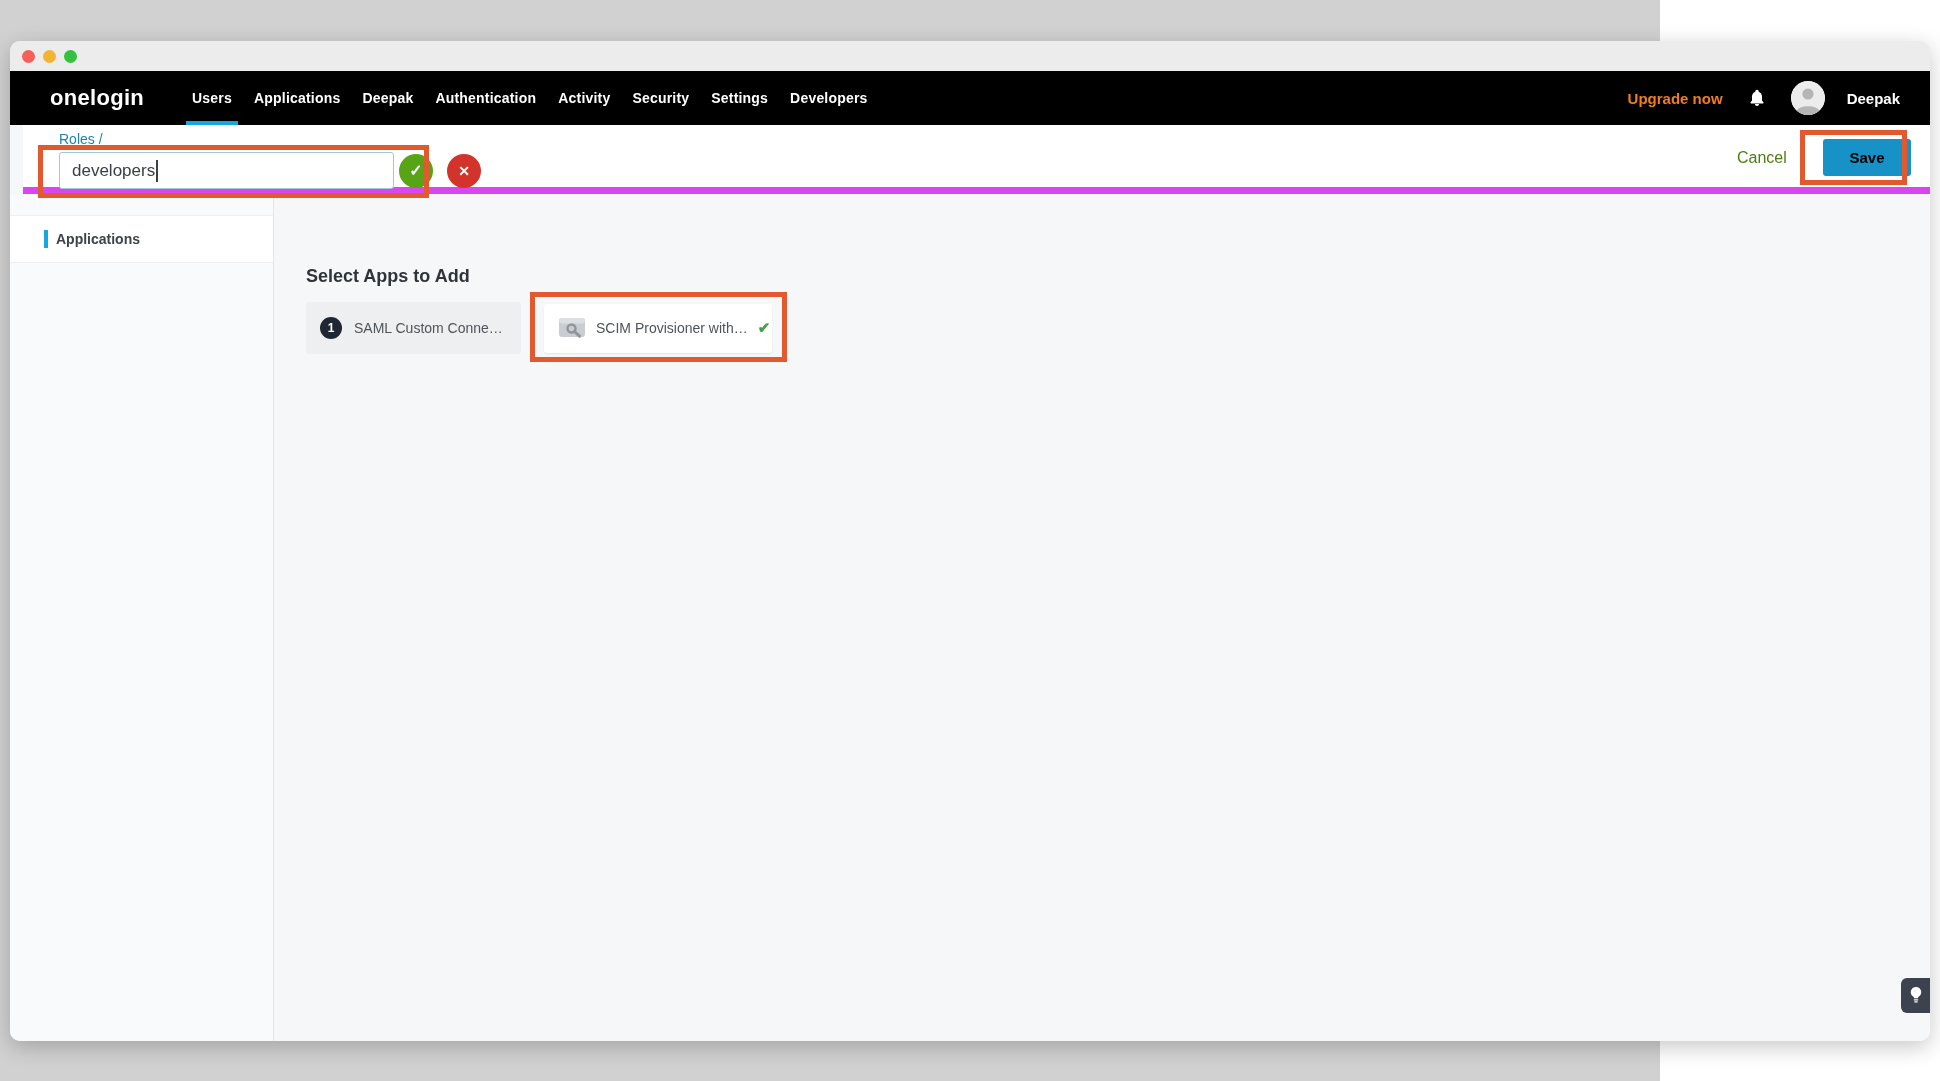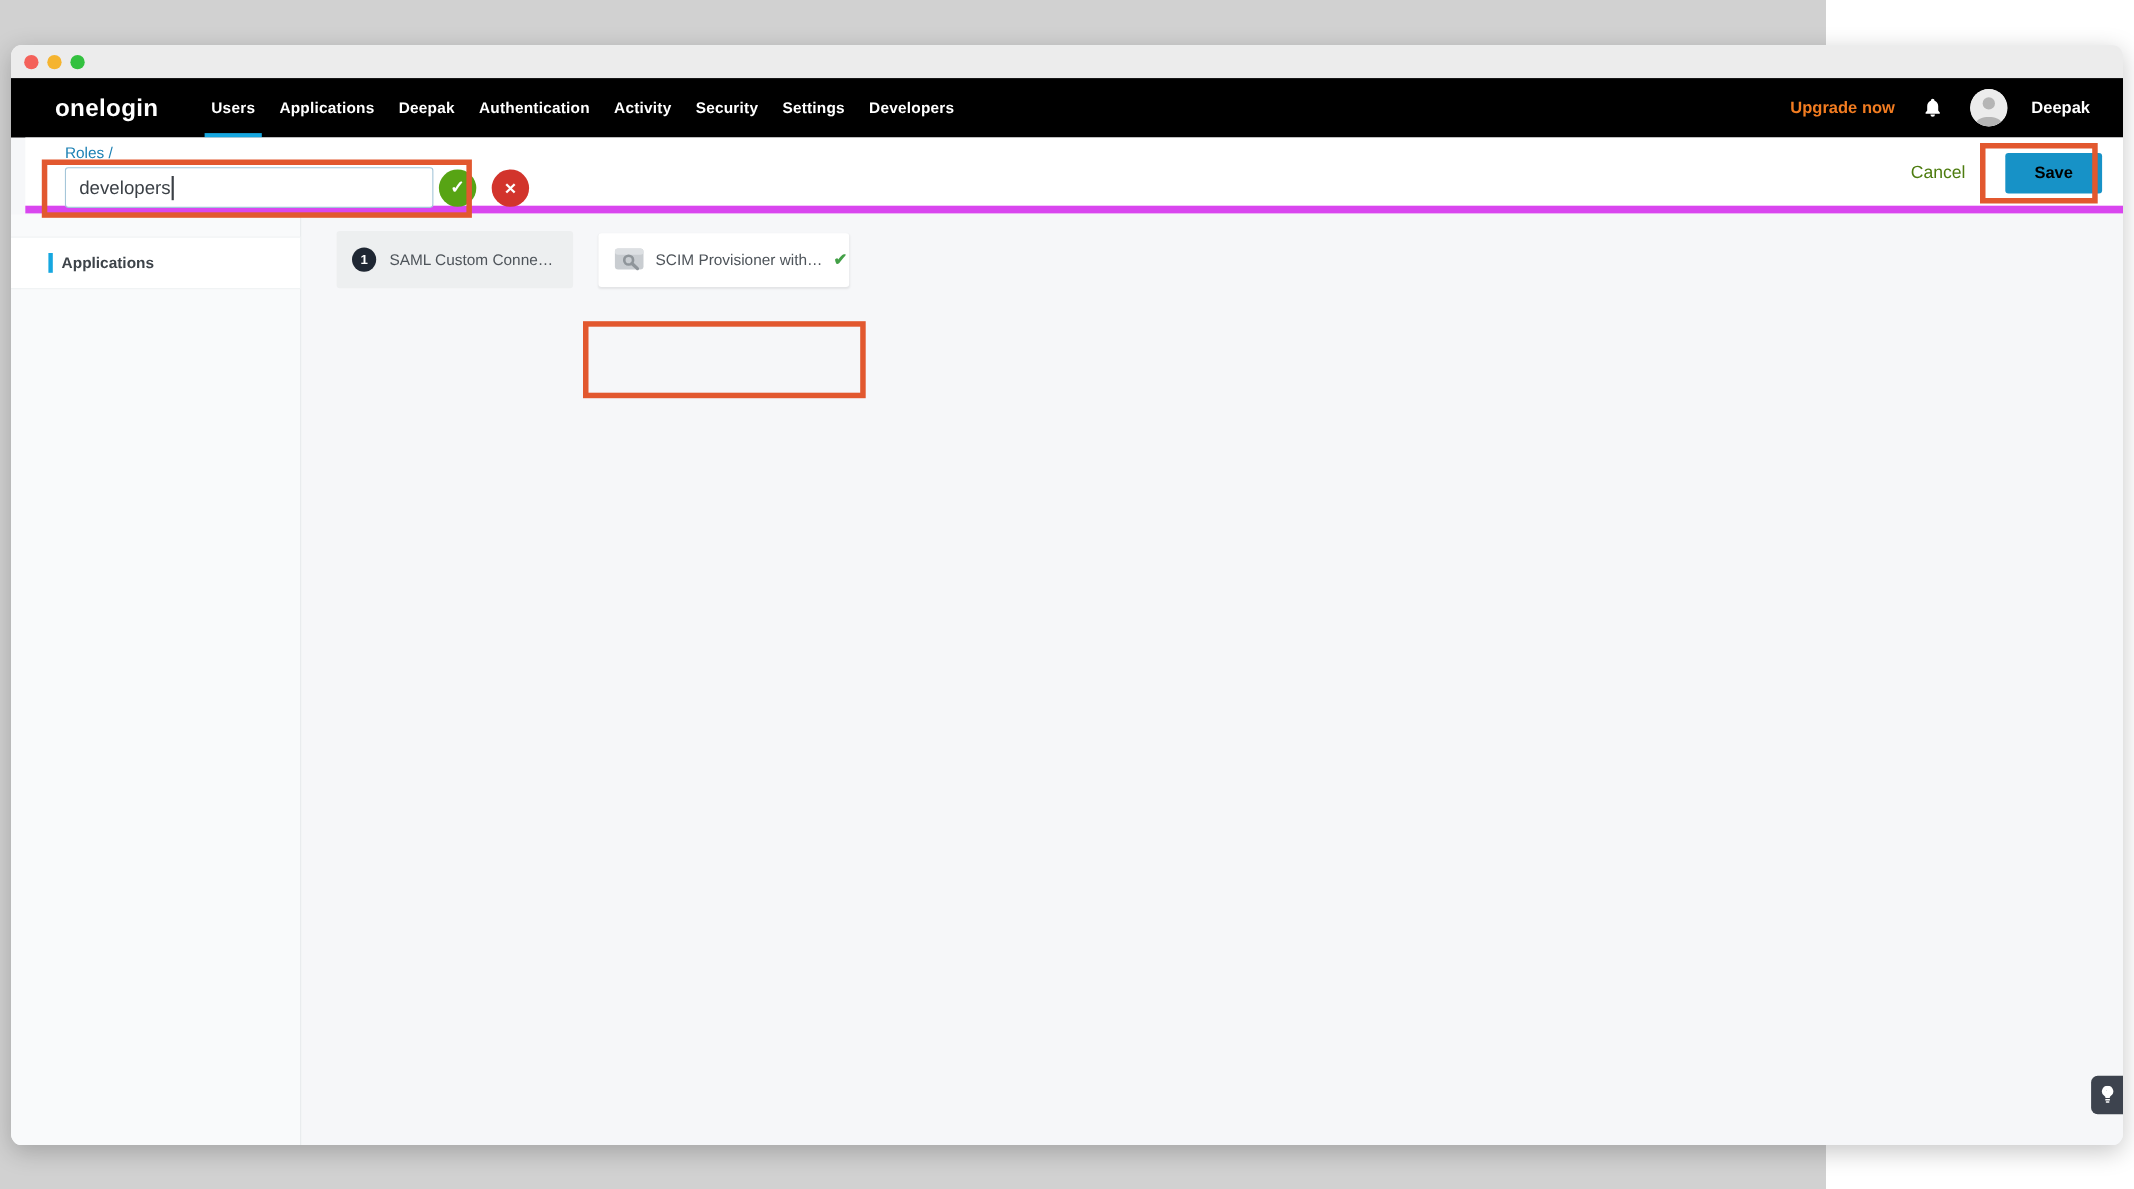--- a/index.html
+++ b/index.html
@@ -198,20 +198,21 @@
     </div>
 
     <div class="page-body">
       <aside class="sidebar">
         <div class="sidebar-item">
           <span class="accent-bar"></span>
           <span class="sidebar-label">Applications</span>
         </div>
       </aside>
       <main class="main">
+        <h2 class="section-heading">Select Apps to Add</h2>
         <div class="cards">
           <div class="app-card gray">
             <span class="badge">1</span>
             <span class="app-label">SAML Custom Conne…</span>
           </div>
           <div class="app-card white">
             <span class="app-icon">
               <svg width="28" height="22" viewBox="0 0 28 22" aria-hidden="true">
                 <rect x="1" y="1" width="26" height="19" rx="3" fill="#c9cdd1"></rect>
                 <rect x="1" y="1" width="26" height="5.5" rx="3" fill="#dde0e3"></rect>

